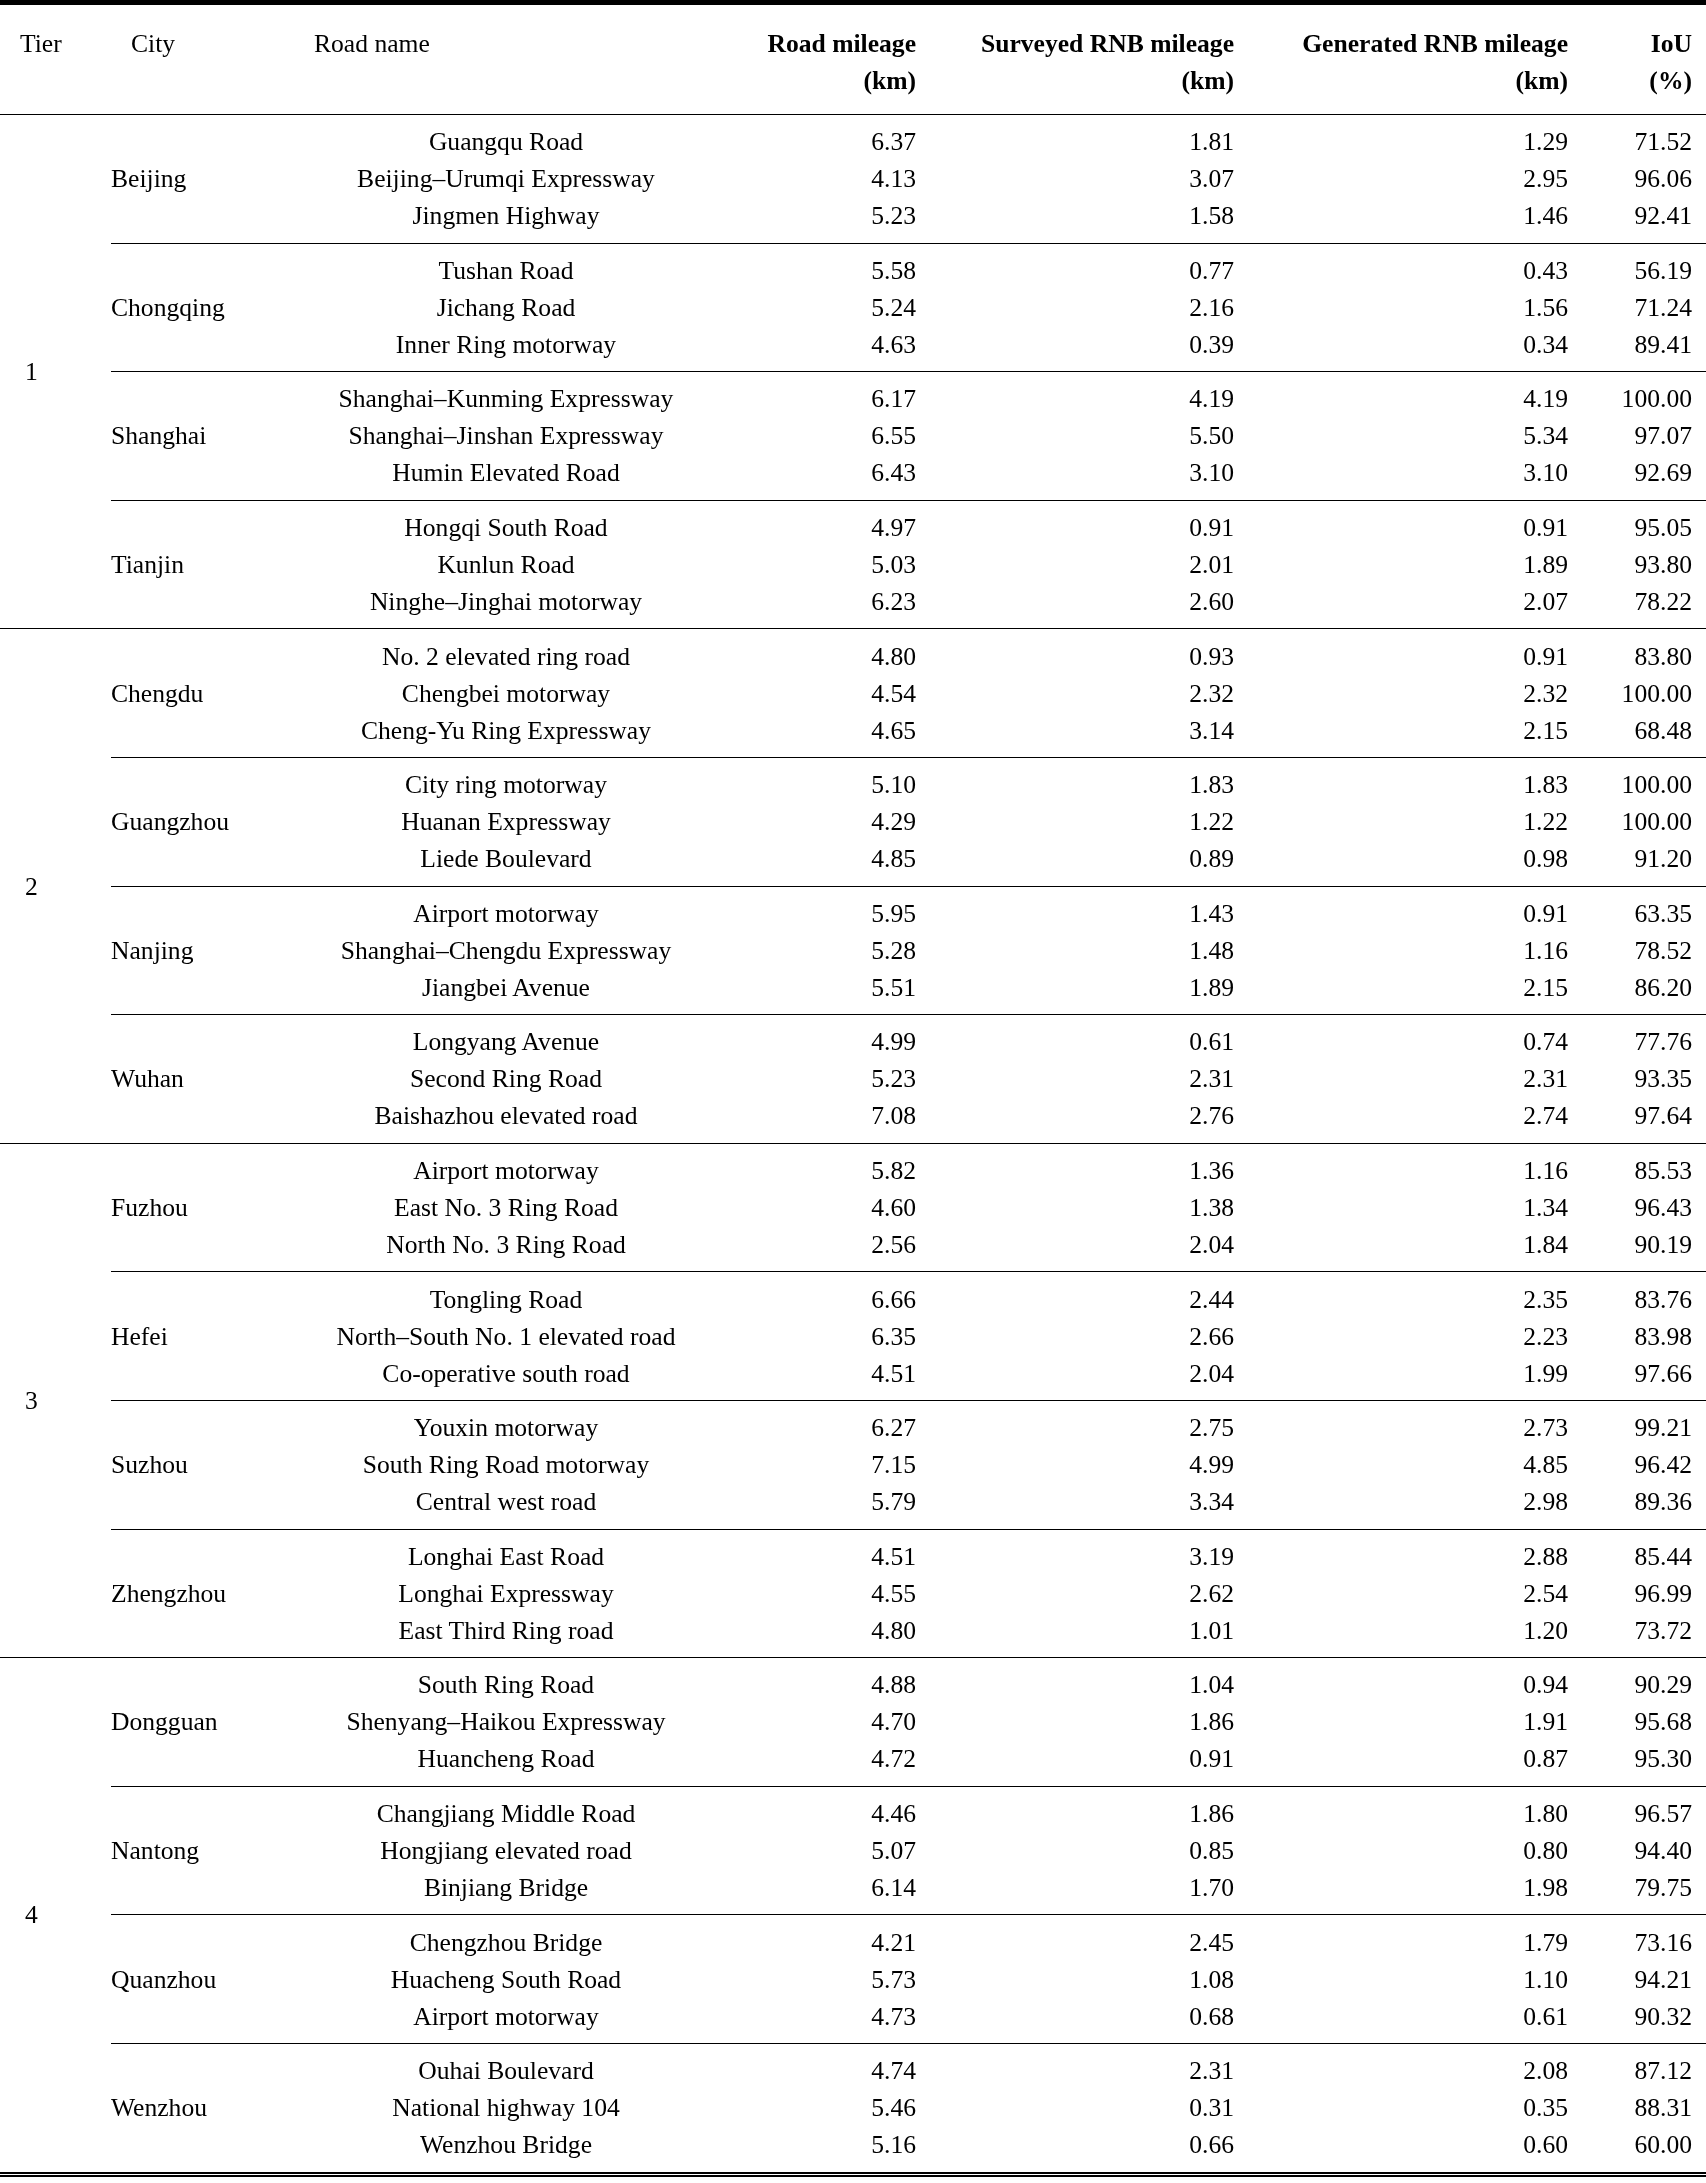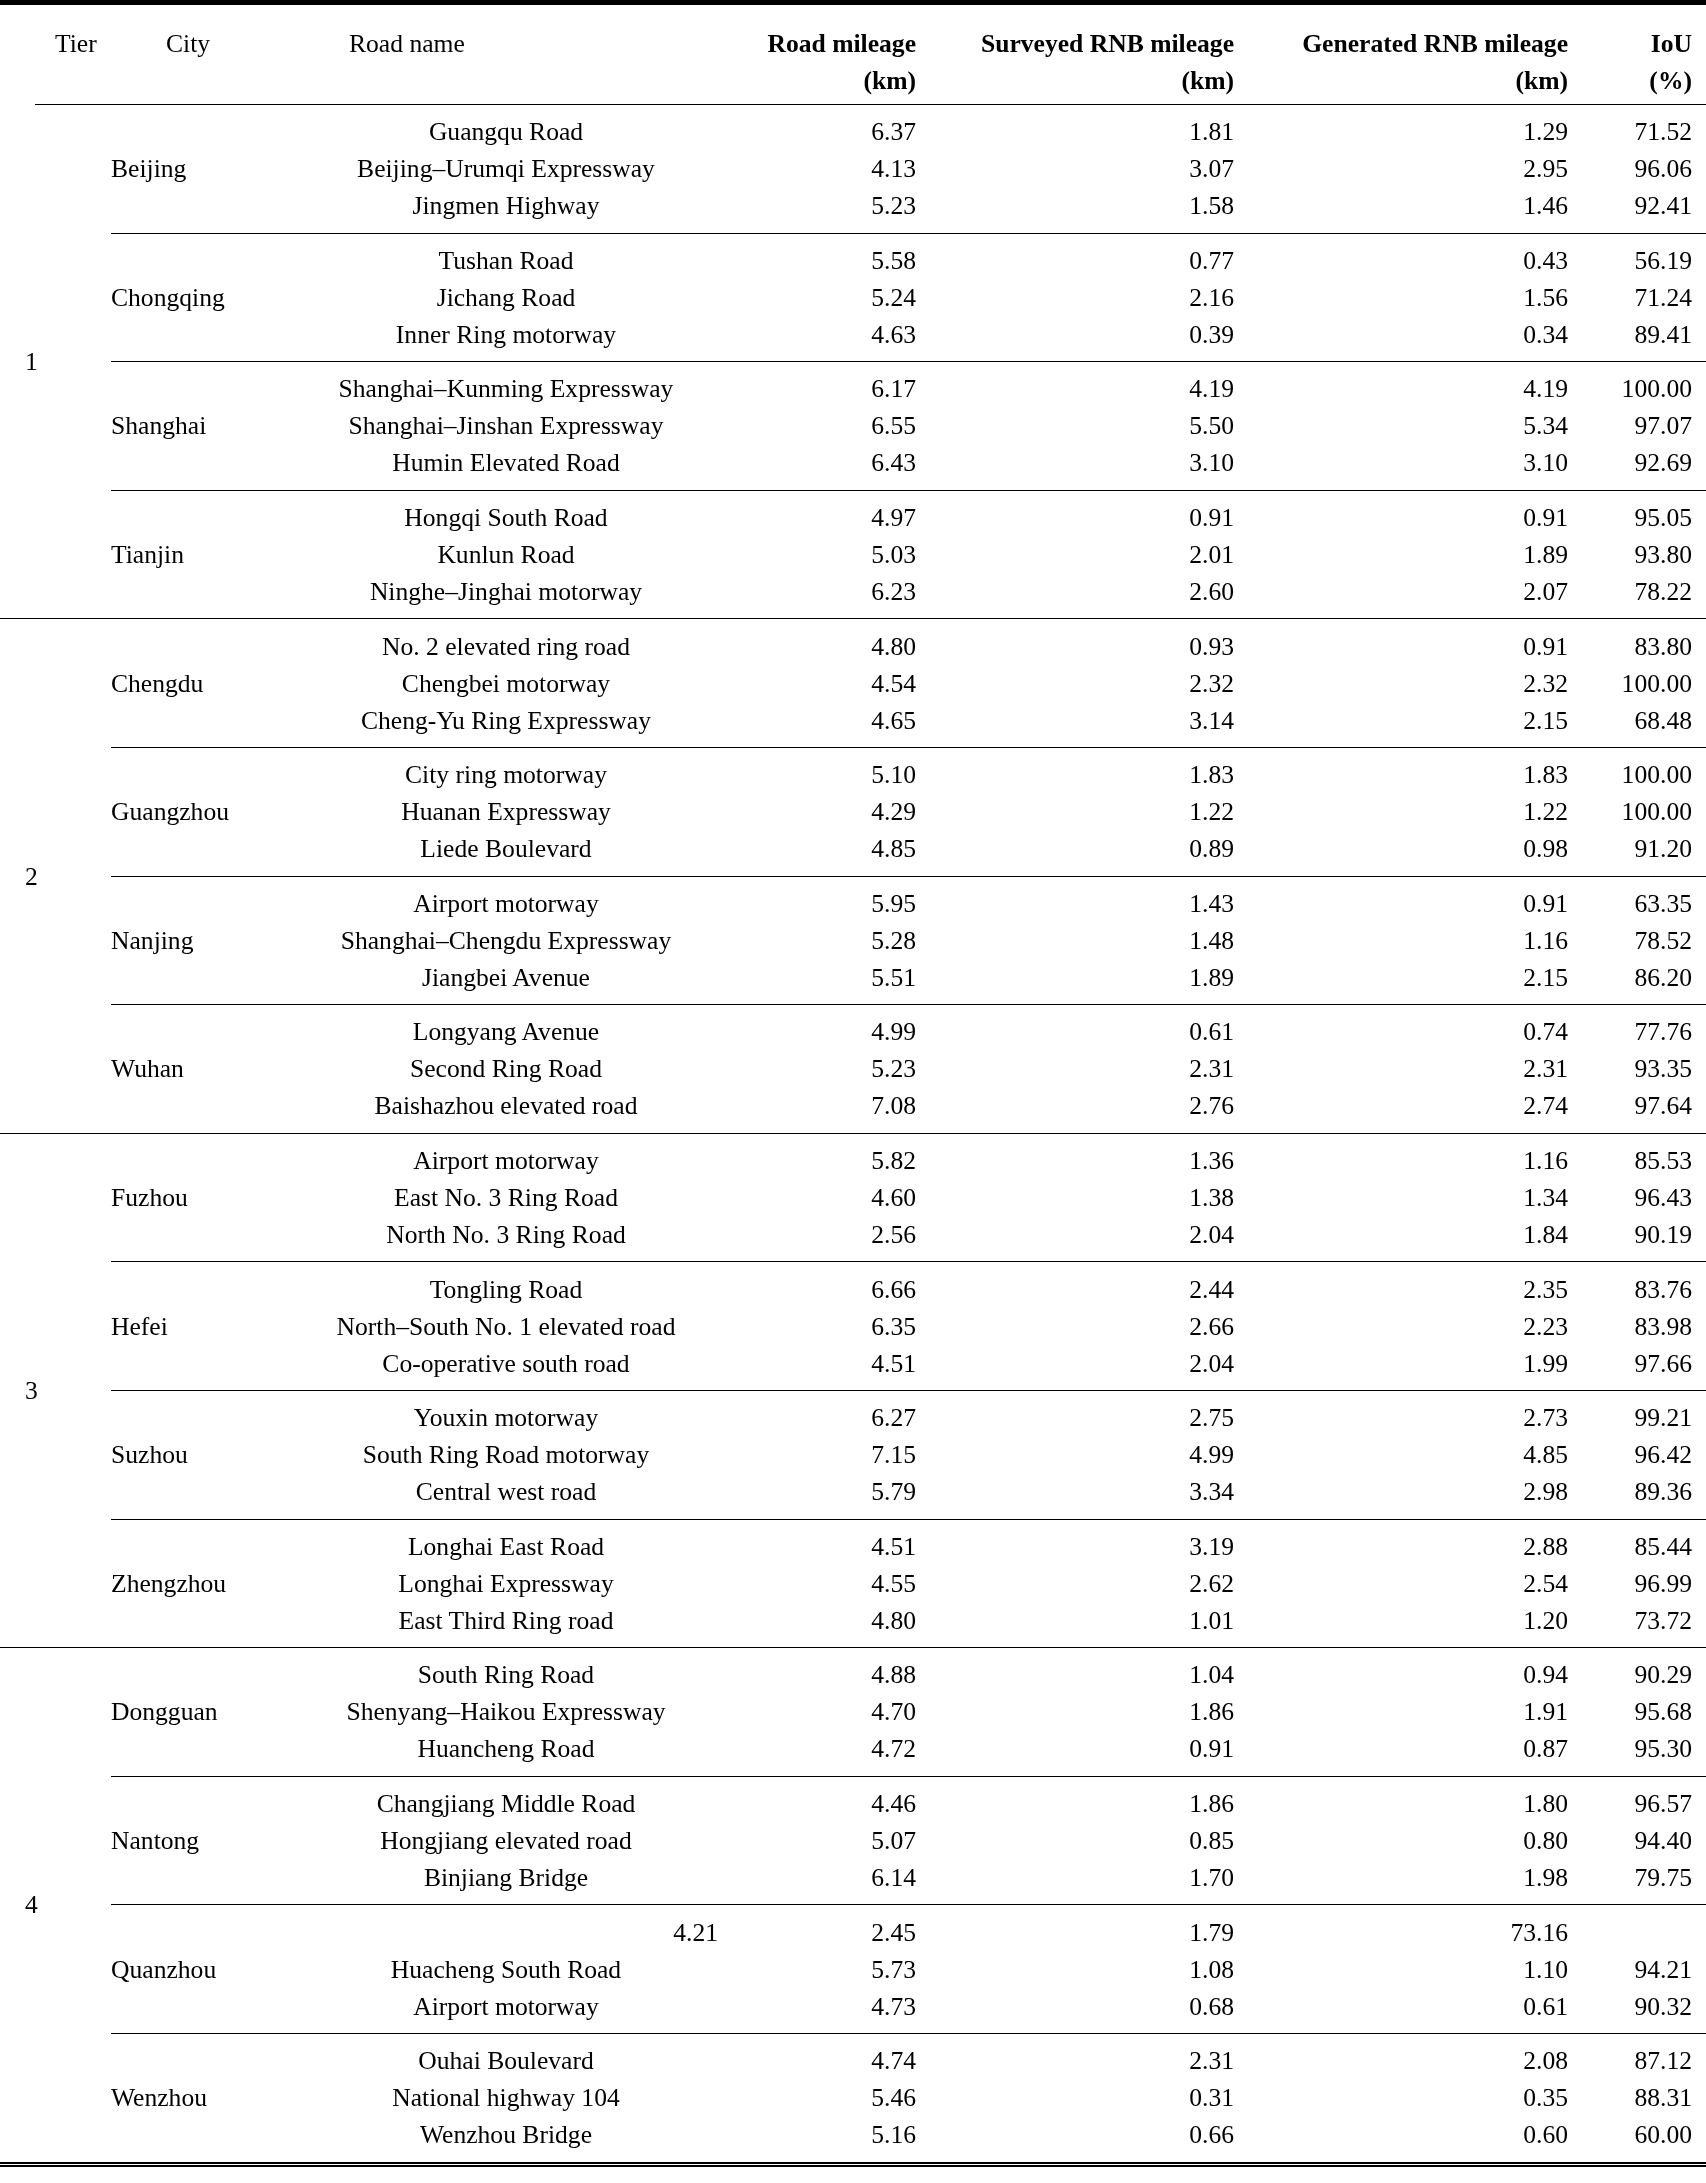--- a/index.html
+++ b/index.html
@@ -18,24 +18,23 @@
   }
   #table-wrap {
     width: 1706px;
     border-top: 5.8px solid #000;
     border-bottom: 5.8px double #000;
   }
   
   .header {
     display: grid;
     grid-template-columns: 111px 183px 1fr 198px 318px 334px 124px;
-    padding: 20px 14px 5px 20px;
+    padding: 20px 14px 15px 20px;
     border-bottom: 1.7px solid #000;
     line-height: 37px;
-    margin-left: 35px;
   }
   .hcell { text-align: left; vertical-align: top; }
   .hcell .unit { display: block; }
   .hcell.num { text-align: right; font-weight: bold; }
   
   .tier-block {
     display: grid;
     grid-template-columns: 111px 1fr;
   }
   .tier-block + .tier-block { border-top: 1.7px solid #000; }
@@ -477,20 +476,21 @@
                 <div class="cell-num">1.70</div>
                 <div class="cell-num">1.98</div>
                 <div class="cell-num">79.75</div>
               </div>
             </div>
           </div>
           <div class="city-group">
             <div class="city-label">Quanzhou</div>
             <div class="roads-block">
               <div class="road-row">
+                <div class="cell-road">Chengzhou Bridge</div>
                 <div class="cell-num">4.21</div>
                 <div class="cell-num">2.45</div>
                 <div class="cell-num">1.79</div>
                 <div class="cell-num">73.16</div>
               </div>
               <div class="road-row">
                 <div class="cell-road">Huacheng South Road</div>
                 <div class="cell-num">5.73</div>
                 <div class="cell-num">1.08</div>
                 <div class="cell-num">1.10</div>

